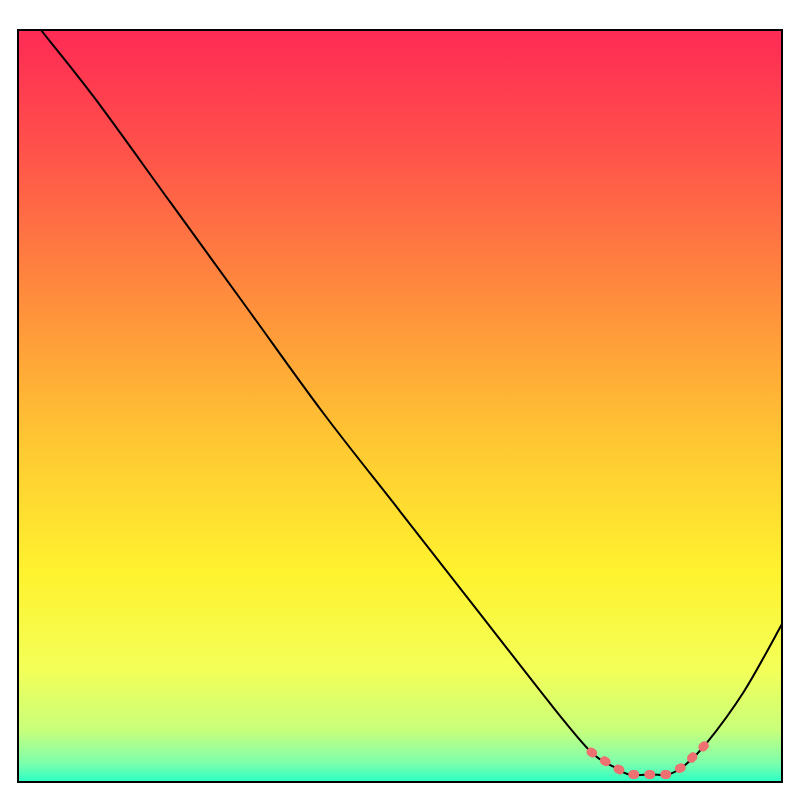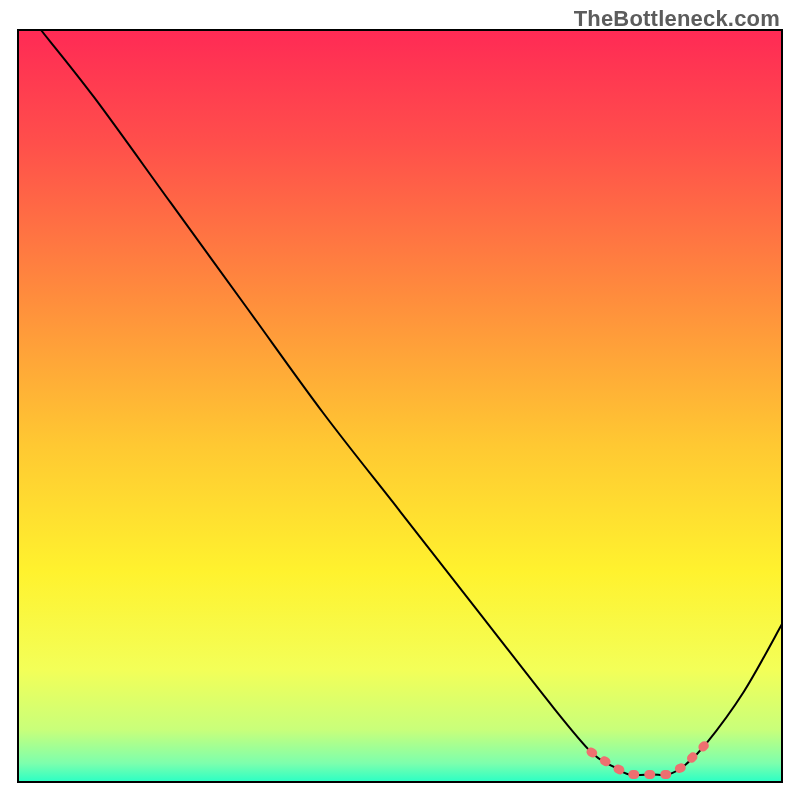--- a/index.html
+++ b/index.html
@@ -27,21 +27,20 @@
     z-index: 10;
   }
   svg {
     display: block;
   }
 </style>
 </head>
 <body>
 
 <div class="chart-container">
-  <div class="watermark">TheBottleneck.com</div>
   <svg id="chart-svg" width="800" height="800" viewBox="0 0 800 800">
     <defs>
       <linearGradient id="bg-grad" x1="0" y1="0" x2="0" y2="1">
           <stop offset="0%" stop-color="#ff2a55"></stop>
           <stop offset="15%" stop-color="#ff4f4b"></stop>
           <stop offset="35%" stop-color="#ff8b3d"></stop>
           <stop offset="55.00000000000001%" stop-color="#ffc832"></stop>
           <stop offset="72%" stop-color="#fff22e"></stop>
           <stop offset="85%" stop-color="#f3ff58"></stop>
           <stop offset="93%" stop-color="#c9ff7a"></stop>

